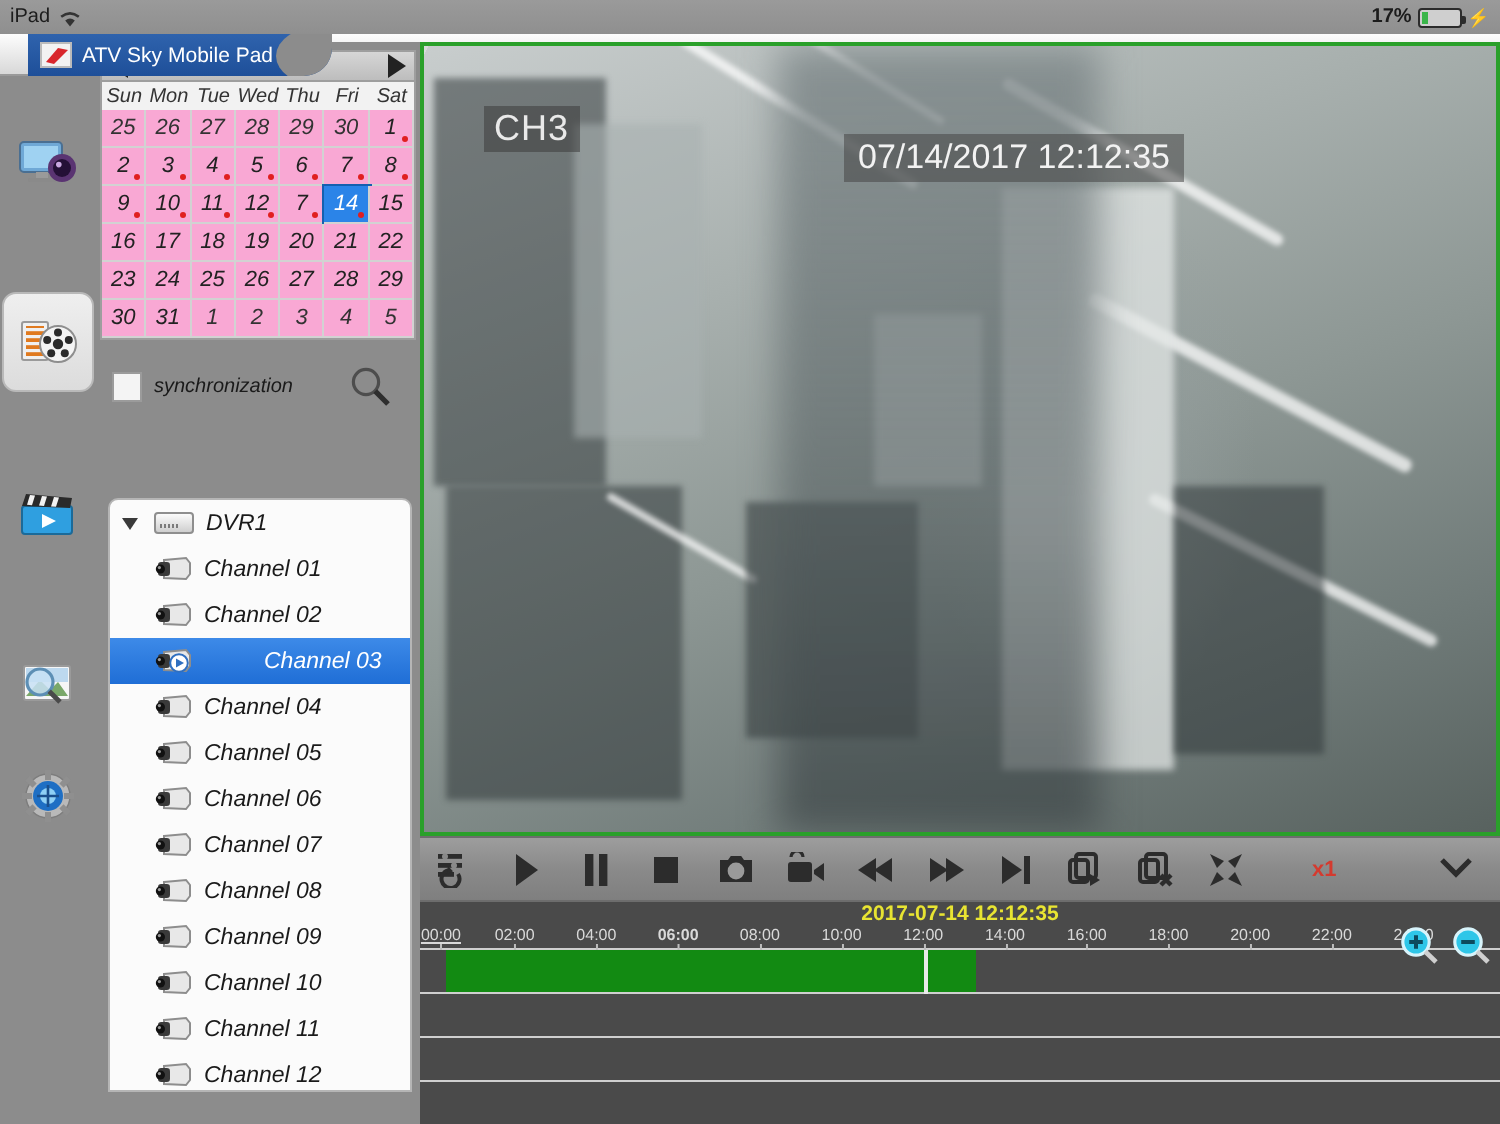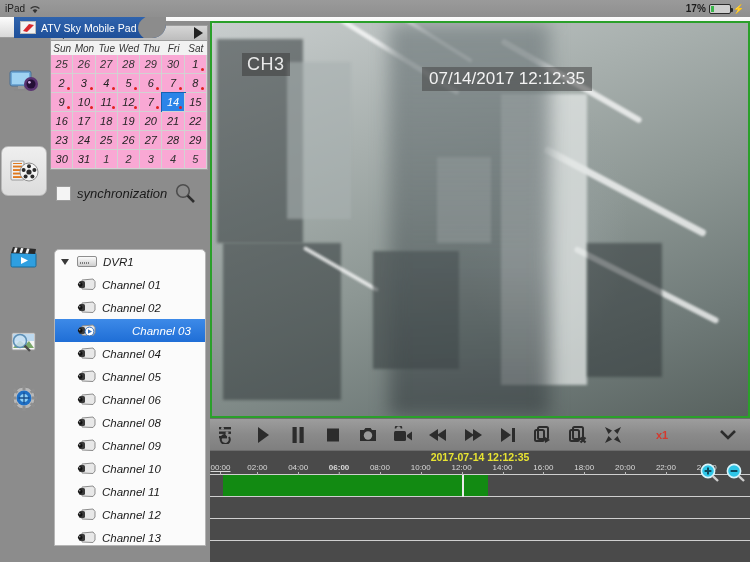--- a/index.html
+++ b/index.html
@@ -137,21 +137,21 @@
 
   
   #sync-row {
     display: flex; align-items: center; gap: 6px;
     margin: 12px 4px 4px 8px; height: 22px;
   }
   #sync-box {
     width: 15px; height: 15px; background: #f4f4f4;
     border: 1px solid #9b9b9b;
   }
-  #sync-label { font-size: 13px; color: #1a1a1a; }
+  #sync-label { font-size: 10px; color: #1a1a1a; }
   #search-ico { margin-left: auto; margin-right: 10px; width: 22px; height: 22px; position: relative; }
 
   
   #tree {
     position: absolute; left: 6px; right: 4px; top: 228px; bottom: 0;
     background: #fbfbfb; border: 1px solid #b5b5b5; border-radius: 5px 5px 0 0;
     overflow: hidden;
   }
   .tree-row {
     height: 23px; display: flex; align-items: center; gap: 6px;
@@ -609,20 +609,29 @@
         <span>Channel 05</span>
       </div>
       <div class="tree-row chan">
         <span class="cam-ico"><svg width="19" height="13" viewBox="0 0 19 13">
             <path d="M5 2 L16 1 L18 3.5 L18 9 L16 11.5 L5 11 Z" fill="#e8e8e8" stroke="#8d8d8d"></path>
             <rect x="2" y="3" width="6" height="7" rx="1.6" fill="#3a3a3a"></rect>
             <circle cx="3.2" cy="6.5" r="2.3" fill="#111"></circle>
             <circle cx="2.7" cy="5.8" r="0.8" fill="#9a9a9a"></circle>
           </svg></span>
         <span>Channel 06</span>
+      </div>
+      <div class="tree-row chan">
+        <span class="cam-ico"><svg width="19" height="13" viewBox="0 0 19 13">
+            <path d="M5 2 L16 1 L18 3.5 L18 9 L16 11.5 L5 11 Z" fill="#e8e8e8" stroke="#8d8d8d"></path>
+            <rect x="2" y="3" width="6" height="7" rx="1.6" fill="#3a3a3a"></rect>
+            <circle cx="3.2" cy="6.5" r="2.3" fill="#111"></circle>
+            <circle cx="2.7" cy="5.8" r="0.8" fill="#9a9a9a"></circle>
+          </svg></span>
+        <span>Channel 07</span>
       </div>
       <div class="tree-row chan">
         <span class="cam-ico"><svg width="19" height="13" viewBox="0 0 19 13">
             <path d="M5 2 L16 1 L18 3.5 L18 9 L16 11.5 L5 11 Z" fill="#e8e8e8" stroke="#8d8d8d"></path>
             <rect x="2" y="3" width="6" height="7" rx="1.6" fill="#3a3a3a"></rect>
             <circle cx="3.2" cy="6.5" r="2.3" fill="#111"></circle>
             <circle cx="2.7" cy="5.8" r="0.8" fill="#9a9a9a"></circle>
           </svg></span>
         <span>Channel 08</span>
       </div>

